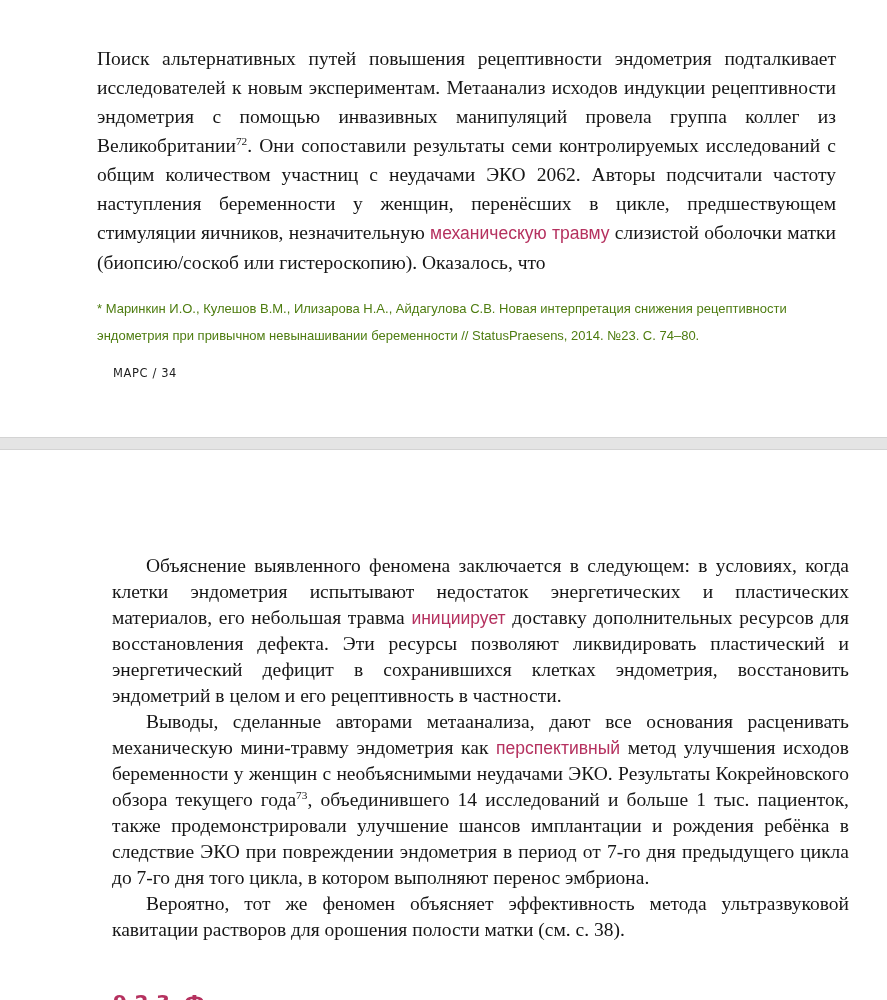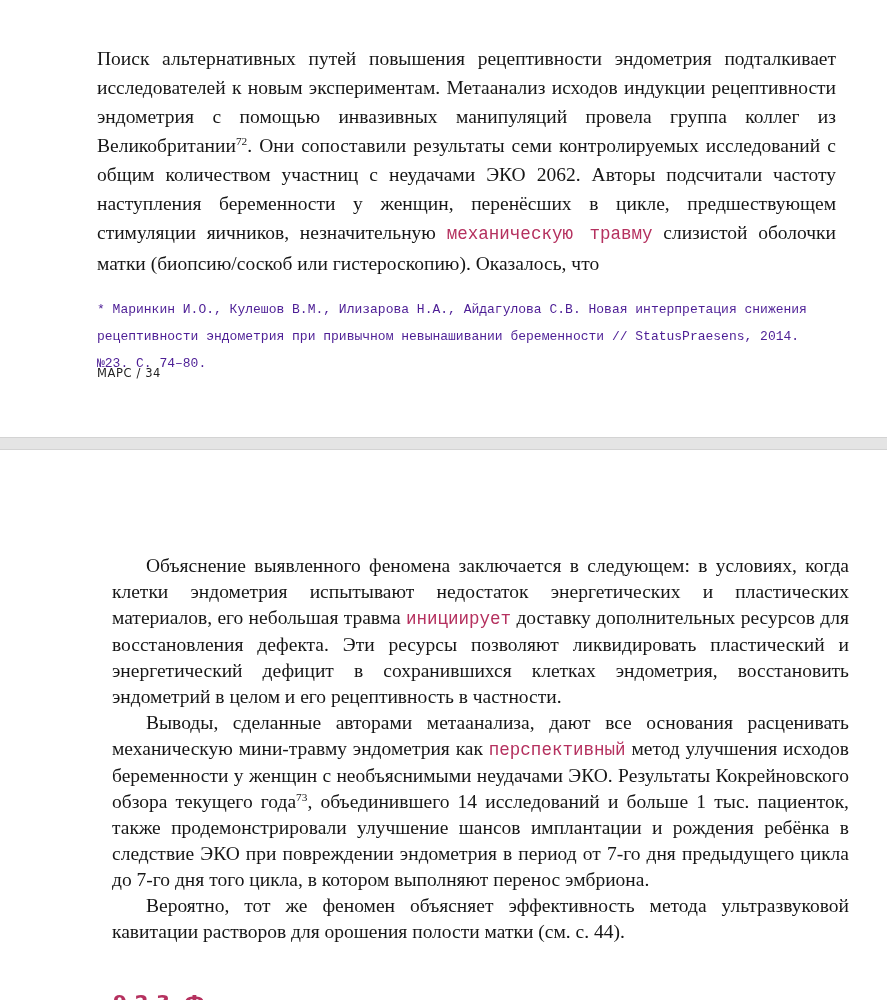--- a/index.html
+++ b/index.html
@@ -38,43 +38,43 @@
   .body-text {
     margin: 23px 0 0 0;
     font-size: 19.5px;
     line-height: 29px;
     text-align: justify;
     color: #161616;
   }
 
   .hl {
     color: var(--accent, #b5315f);
-    font-family: Liberation Mono, monospace;
+    font-family: Liberation Sans, sans-serif;
     font-size: 0.9em;
   }
 
   sup {
     font-size: 0.58em;
     line-height: 0;
     vertical-align: super;
   }
 
   .footnote {
     margin: 18px 0 0 0;
-    font-family: Liberation Mono, monospace;
+    font-family: Liberation Sans, sans-serif;
     font-size: 13px;
     line-height: 27px;
-    color: #4c1d95;
+    color: #4d7c0f;
     text-align: left;
   }
 
   .page-footer {
     position: absolute;
     top: 345px;
-    left: 0;
+    left: 16px;
     font-family: "DejaVu Sans", "Liberation Sans", sans-serif;
     font-size: 11.5px;
     letter-spacing: 0.6px;
     color: #1d1d1d;
   }
 
   .page-gap {
     position: absolute;
     top: 437px;
     left: 0;
@@ -130,18 +130,18 @@
   <section class="page2">
 
     <p class="indent">
       <span>Объяснение выявленного феномена заключается в следующем: в условиях, когда клетки эндометрия испытывают недостаток энергетических и пластических материалов, его небольшая травма </span><span class="hl">инициирует</span><span> доставку дополнительных ресурсов для восстановления дефекта. Эти ресурсы позволяют ликвидировать пластический и энергетический дефицит в сохранившихся клетках эндометрия, восстановить эндометрий в целом и его рецептивность в частности.</span>
     </p>
 
     <p class="indent">
       <span>Выводы, сделанные авторами метаанализа, дают все основания расценивать механическую мини-травму эндометрия как </span><span class="hl">перспективный</span><span> метод улучшения исходов беременности у женщин с необъяснимыми неудачами ЭКО. Результаты Кокрейновского обзора текущего года</span><sup>73</sup><span>, объединившего 14 исследований и больше 1 тыс. пациенток, также продемонстрировали улучшение шансов имплантации и рождения ребёнка в следствие ЭКО при повреждении эндометрия в период от 7-го дня предыдущего цикла до 7-го дня того цикла, в котором выполняют перенос эмбриона.</span>
     </p>
 
-    <p class="indent">Вероятно, тот же феномен объясняет эффективность метода ультразвуковой кавитации растворов для орошения полости матки (см. с. 44).</p>
+    <p class="indent">Вероятно, тот же феномен объясняет эффективность метода ультразвуковой кавитации растворов для орошения полости матки (см. с. 38).</p>
   </section>
 
   <h2 class="next-heading">9.2.3. Ф</h2>
 
 </main>
 
 </body></html>

